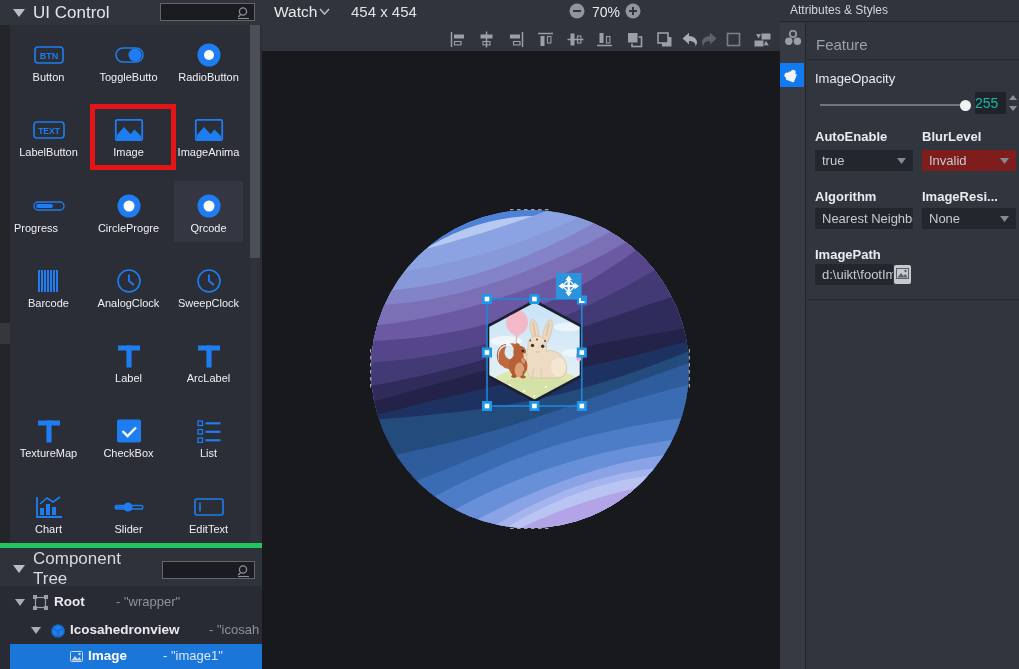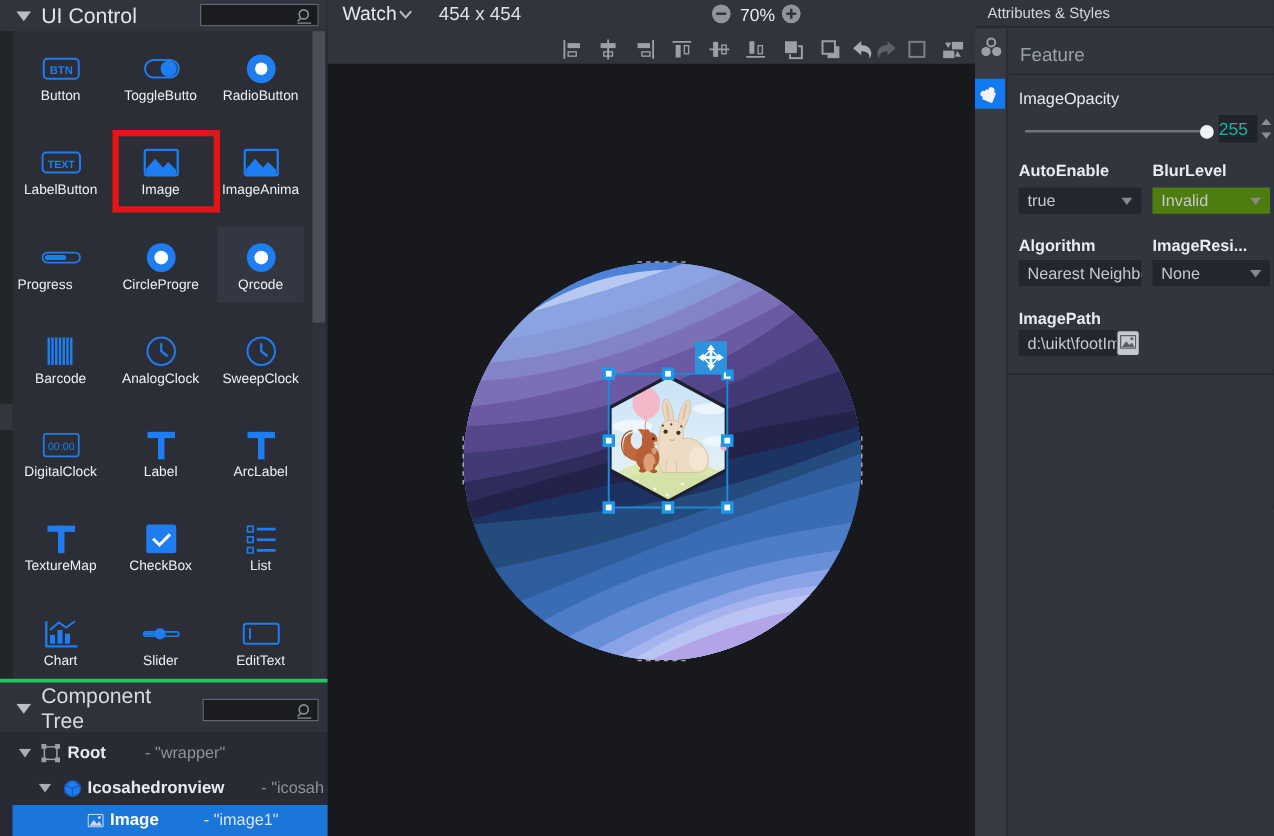--- a/index.html
+++ b/index.html
@@ -106,27 +106,20 @@
           </svg></div>
 <div class="abs" style="left:0;top:41px;width:69px;text-align:center;font-size:11px;color:#eef0f2;white-space:nowrap">AnalogClock</div>
 </div>
 <div class="abs" style="left:174px;top:256px;width:69px;height:61px;overflow:hidden">
 <div class="abs" style="left:18.5px;top:13px"><svg width="32" height="24" viewBox="0 0 32 24" style="">
             <circle cx="16" cy="12" r="11" fill="none" stroke="#1e7df0" stroke-width="1.6"></circle>
             <path d="M16 5.5 L16 12 L21 16" fill="none" stroke="#1e7df0" stroke-width="1.8"></path>
           </svg></div>
 <div class="abs" style="left:0;top:41px;width:69px;text-align:center;font-size:11px;color:#eef0f2;white-space:nowrap">SweepClock</div>
 </div>
-<div class="abs" style="left:14px;top:331px;width:69px;height:61px;overflow:hidden">
-<div class="abs" style="left:18.5px;top:13px"><svg width="32" height="24" viewBox="0 0 32 24" style="">
-            <rect x="2" y="3" width="28" height="18" rx="2" fill="none" stroke="#1e7df0" stroke-width="1.4"></rect>
-            <text x="16" y="16" font-size="8.5" fill="#1e7df0" text-anchor="middle" font-family="Liberation Sans">00:00</text>
-          </svg></div>
-<div class="abs" style="left:0;top:41px;width:69px;text-align:center;font-size:11px;color:#eef0f2;white-space:nowrap">DigitalClock</div>
-</div>
 <div class="abs" style="left:94px;top:331px;width:69px;height:61px;overflow:hidden">
 <div class="abs" style="left:18.5px;top:13px"><svg width="32" height="24" viewBox="0 0 32 24" style="">
             <rect x="5" y="1.5" width="22" height="5" fill="#1e7df0"></rect>
             <rect x="13.4" y="1.5" width="5.2" height="22" fill="#1e7df0"></rect>
           </svg></div>
 <div class="abs" style="left:0;top:41px;width:69px;text-align:center;font-size:11px;color:#eef0f2;white-space:nowrap">Label</div>
 </div>
 <div class="abs" style="left:174px;top:331px;width:69px;height:61px;overflow:hidden">
 <div class="abs" style="left:18.5px;top:13px"><svg width="32" height="24" viewBox="0 0 32 24" style="">
             <rect x="5" y="1.5" width="22" height="5" fill="#1e7df0"></rect>
@@ -180,21 +173,21 @@
 <div class="abs" style="left:174px;top:482px;width:69px;height:61px;overflow:hidden">
 <div class="abs" style="left:18.5px;top:13px"><svg width="32" height="24" viewBox="0 0 32 24" style="">
             <rect x="2" y="4" width="28" height="16" rx="2" fill="none" stroke="#1e7df0" stroke-width="1.6"></rect>
             <line x1="7" y1="7.5" x2="7" y2="16.5" stroke="#1e7df0" stroke-width="1.6"></line>
           </svg></div>
 <div class="abs" style="left:0;top:41px;width:69px;text-align:center;font-size:11px;color:#eef0f2;white-space:nowrap">EditText</div>
 </div>
 <div class="abs" style="left:90px;top:104px;width:86px;height:66px;border:5px solid #e41417"></div>
 <div class="abs" style="left:250px;top:25px;width:10px;height:520px;background:#2f323a"></div>
 <div class="abs" style="left:250px;top:25px;width:10px;height:233px;background:#4a4f58"></div>
-<div class="abs" style="left:0;top:543px;width:262px;height:43px;background:#2e323b;border-top:3px solid #22c55e">
+<div class="abs" style="left:0;top:543px;width:262px;height:43px;background:#2e323b;border-top:5px solid #22c55e">
 <svg width="12" height="8" viewBox="0 0 12 8" style="position:absolute;left:13px;top:17px">
           <path d="M0 0 L12 0 L6 8 Z" fill="#b9bdc4"></path>
         </svg>
 <div class="abs" style="left:33px;top:1px;font-size:17px;line-height:20px;color:#d7dade">Component<br>Tree</div>
 <div class="abs" style="left:162px;top:13px;width:93px;height:18px;background:#1a1c20;border:1px solid #63666c">
  <svg width="16" height="14" viewBox="0 0 16 14" style="position:absolute;right:2px;top:2px">
  <circle cx="7" cy="5.5" r="3.6" fill="none" stroke="#8b9097" stroke-width="1.3"></circle>
  <line x1="4.6" y1="8.6" x2="2.2" y2="11" stroke="#8b9097" stroke-width="1.3"></line>
  <line x1="2" y1="12.5" x2="13" y2="12.5" stroke="#8b9097" stroke-width="1.1"></line>
  </svg>
@@ -471,21 +464,21 @@
         <path d="M5 17 L1 12 L9 12 Z" fill="#8a8f97"></path>
       </svg>
 <div class="abs" style="left:35px;top:129px;font-size:13px;font-weight:bold;color:#e9ebee">AutoEnable</div>
 <div class="abs" style="left:142px;top:129px;font-size:13px;font-weight:bold;color:#e9ebee">BlurLevel</div>
 <div class="abs" style="left:35px;top:150px;width:98px;height:21px;background:#23262d;overflow:hidden">
         <div class="abs" style="left:7px;top:3px;font-size:13px;color:#c6cad0;white-space:nowrap">true</div>
         <svg width="9" height="6" viewBox="0 0 9 6" style="position:absolute;right:7px;top:8px">
           <path d="M0 0 L9 0 L4.5 6 Z" fill="#848a92"></path>
         </svg>
       </div>
-<div class="abs" style="left:142px;top:150px;width:94px;height:21px;background:#4d7c0f;overflow:hidden">
+<div class="abs" style="left:142px;top:150px;width:94px;height:21px;background:#7f1d1d;overflow:hidden">
         <div class="abs" style="left:7px;top:3px;font-size:13px;color:#c6cad0;white-space:nowrap">Invalid</div>
         <svg width="9" height="6" viewBox="0 0 9 6" style="position:absolute;right:7px;top:8px">
           <path d="M0 0 L9 0 L4.5 6 Z" fill="#848a92"></path>
         </svg>
       </div>
 <div class="abs" style="left:35px;top:189px;font-size:13px;font-weight:bold;color:#e9ebee">Algorithm</div>
 <div class="abs" style="left:142px;top:189px;font-size:13px;font-weight:bold;color:#e9ebee">ImageResi...</div>
 <div class="abs" style="left:35px;top:208px;width:98px;height:21px;background:#23262d;overflow:hidden">
         <div class="abs" style="left:7px;top:3px;font-size:13px;color:#c6cad0;white-space:nowrap">Nearest Neighbo</div>
       </div>

